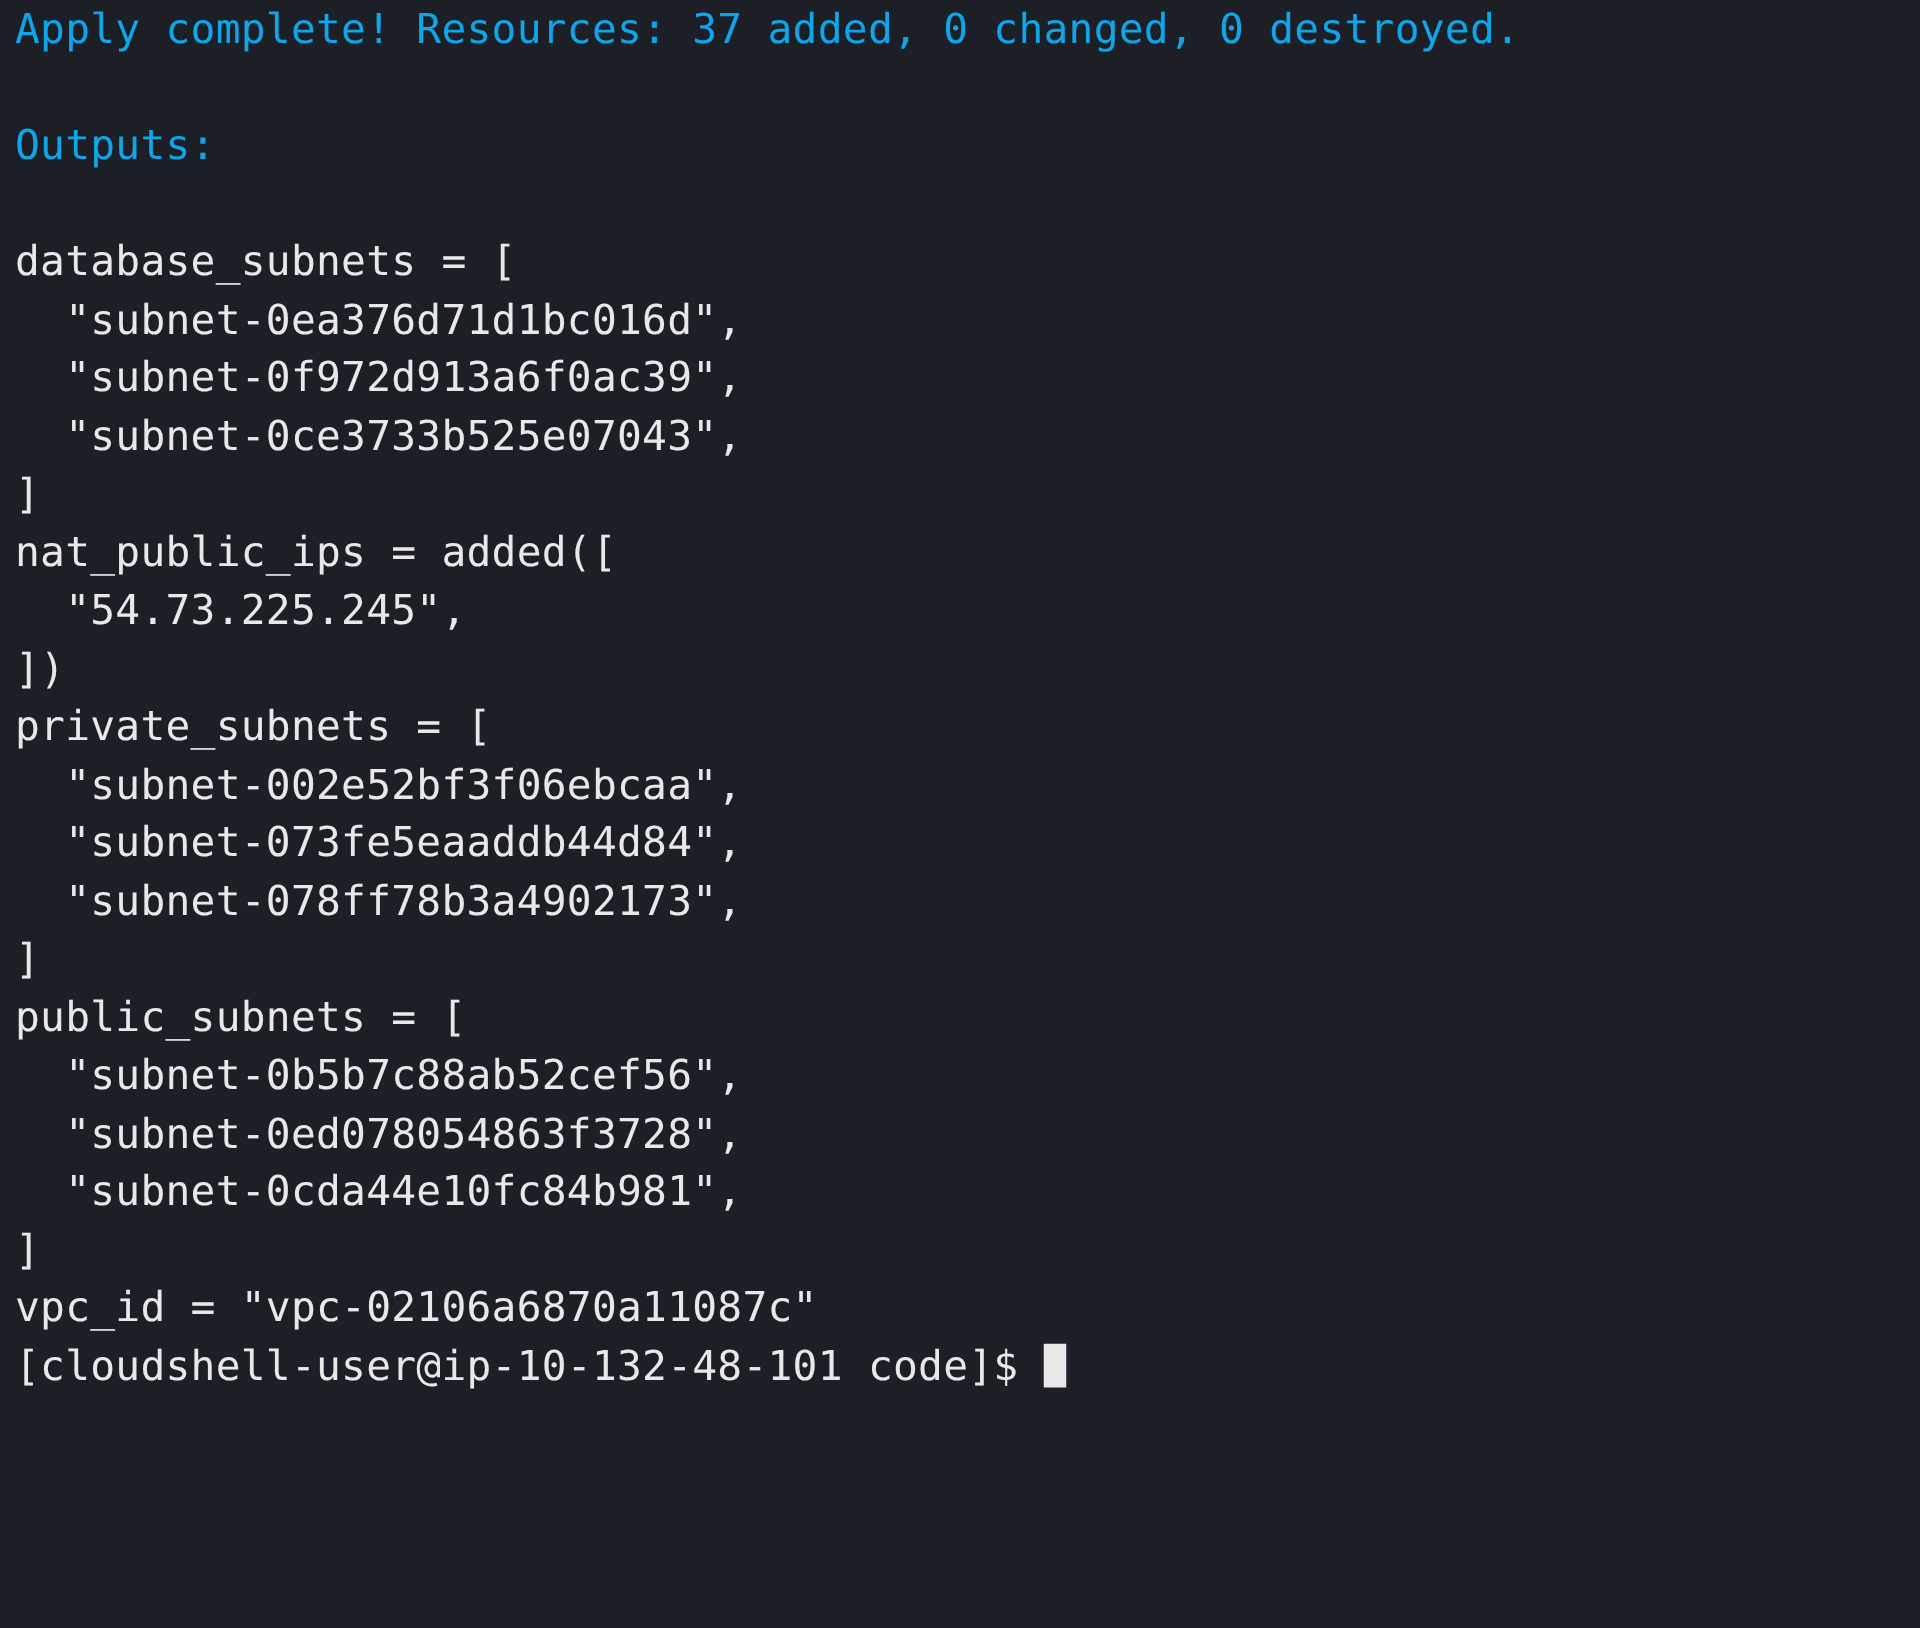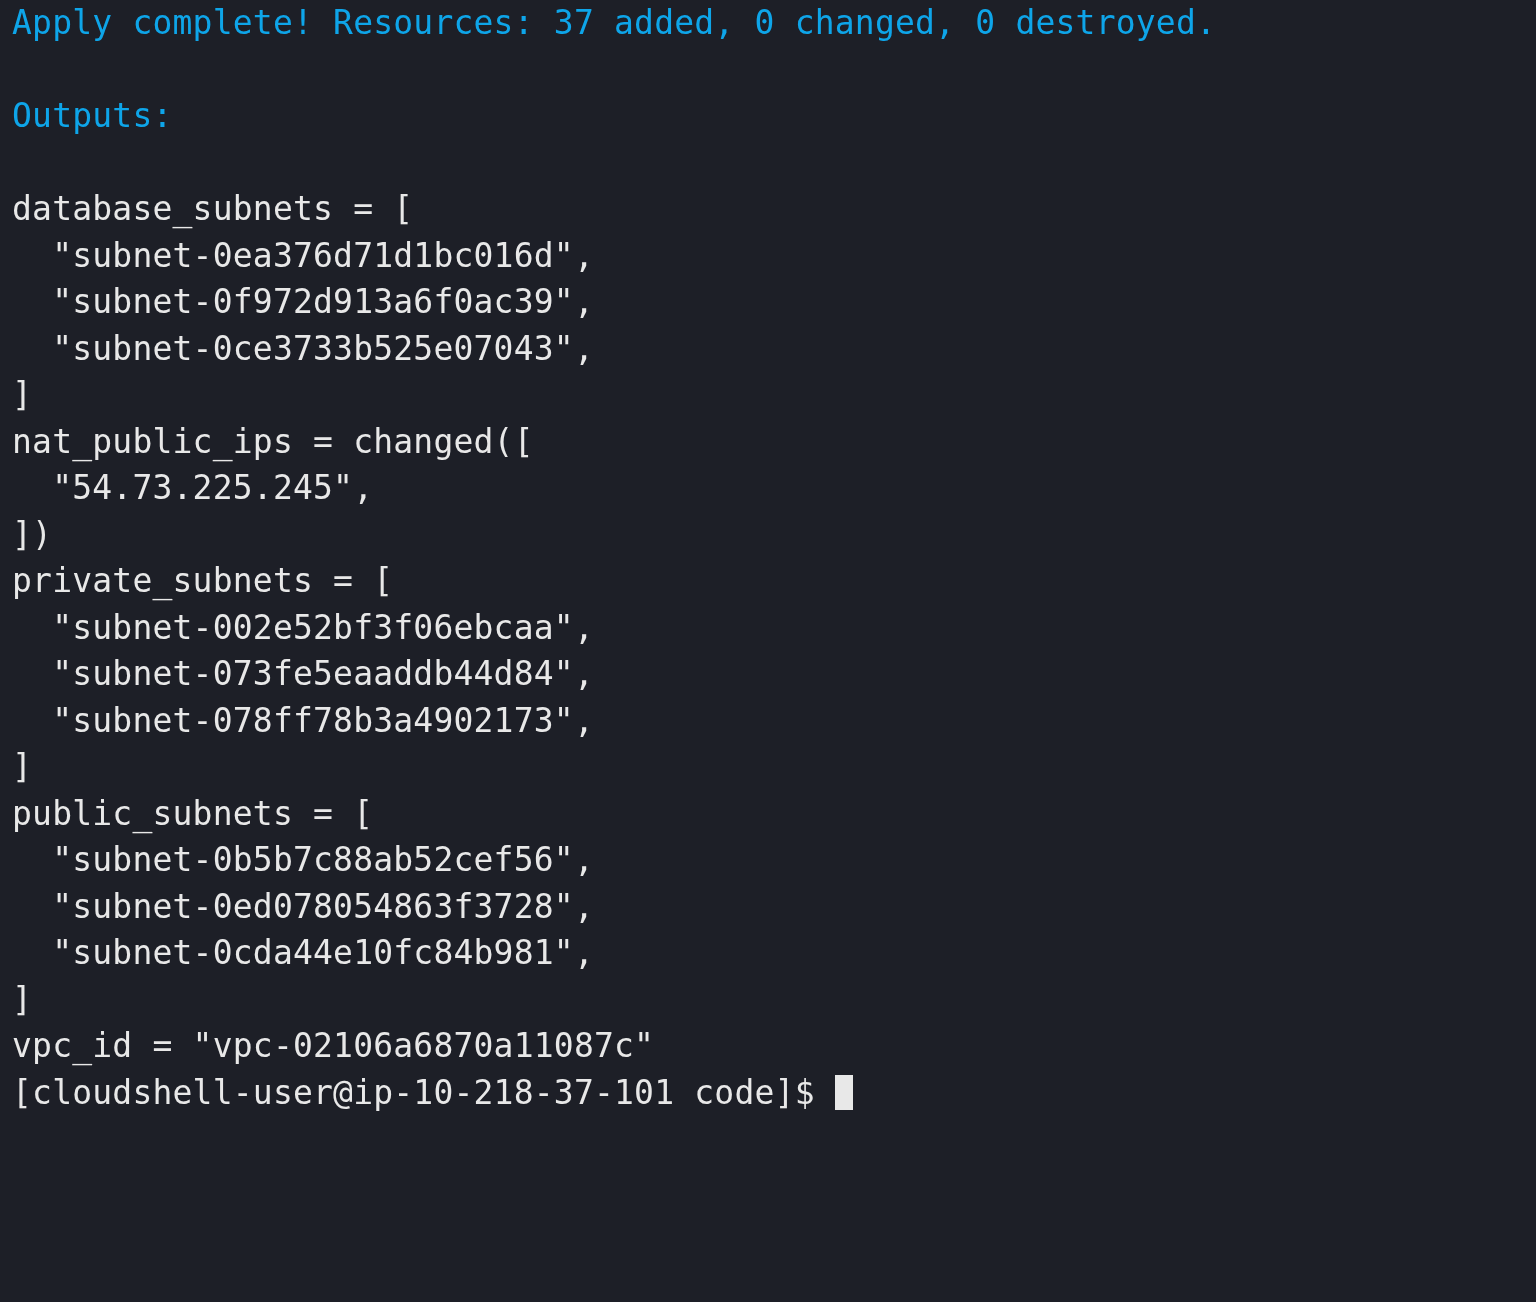--- a/index.html
+++ b/index.html
@@ -36,27 +36,27 @@
 
 <pre class="terminal"><span class="green">Apply complete! Resources: 37 added, 0 changed, 0 destroyed.</span>
 
 <span class="green">Outputs:</span>
 
 <span>database_subnets = [</span>
 <span>  "subnet-0ea376d71d1bc016d",</span>
 <span>  "subnet-0f972d913a6f0ac39",</span>
 <span>  "subnet-0ce3733b525e07043",</span>
 <span>]</span>
-<span>nat_public_ips = changed([</span>
+<span>nat_public_ips = added([</span>
 <span>  "54.73.225.245",</span>
 <span>])</span>
 <span>private_subnets = [</span>
 <span>  "subnet-002e52bf3f06ebcaa",</span>
 <span>  "subnet-073fe5eaaddb44d84",</span>
 <span>  "subnet-078ff78b3a4902173",</span>
 <span>]</span>
 <span>public_subnets = [</span>
 <span>  "subnet-0b5b7c88ab52cef56",</span>
 <span>  "subnet-0ed078054863f3728",</span>
 <span>  "subnet-0cda44e10fc84b981",</span>
 <span>]</span>
 <span>vpc_id = "vpc-02106a6870a11087c"</span>
-<span>[cloudshell-user@ip-10-218-37-101 code]$ </span><span class="cursor"></span></pre>
+<span>[cloudshell-user@ip-10-132-48-101 code]$ </span><span class="cursor"></span></pre>
 
 </body></html>

